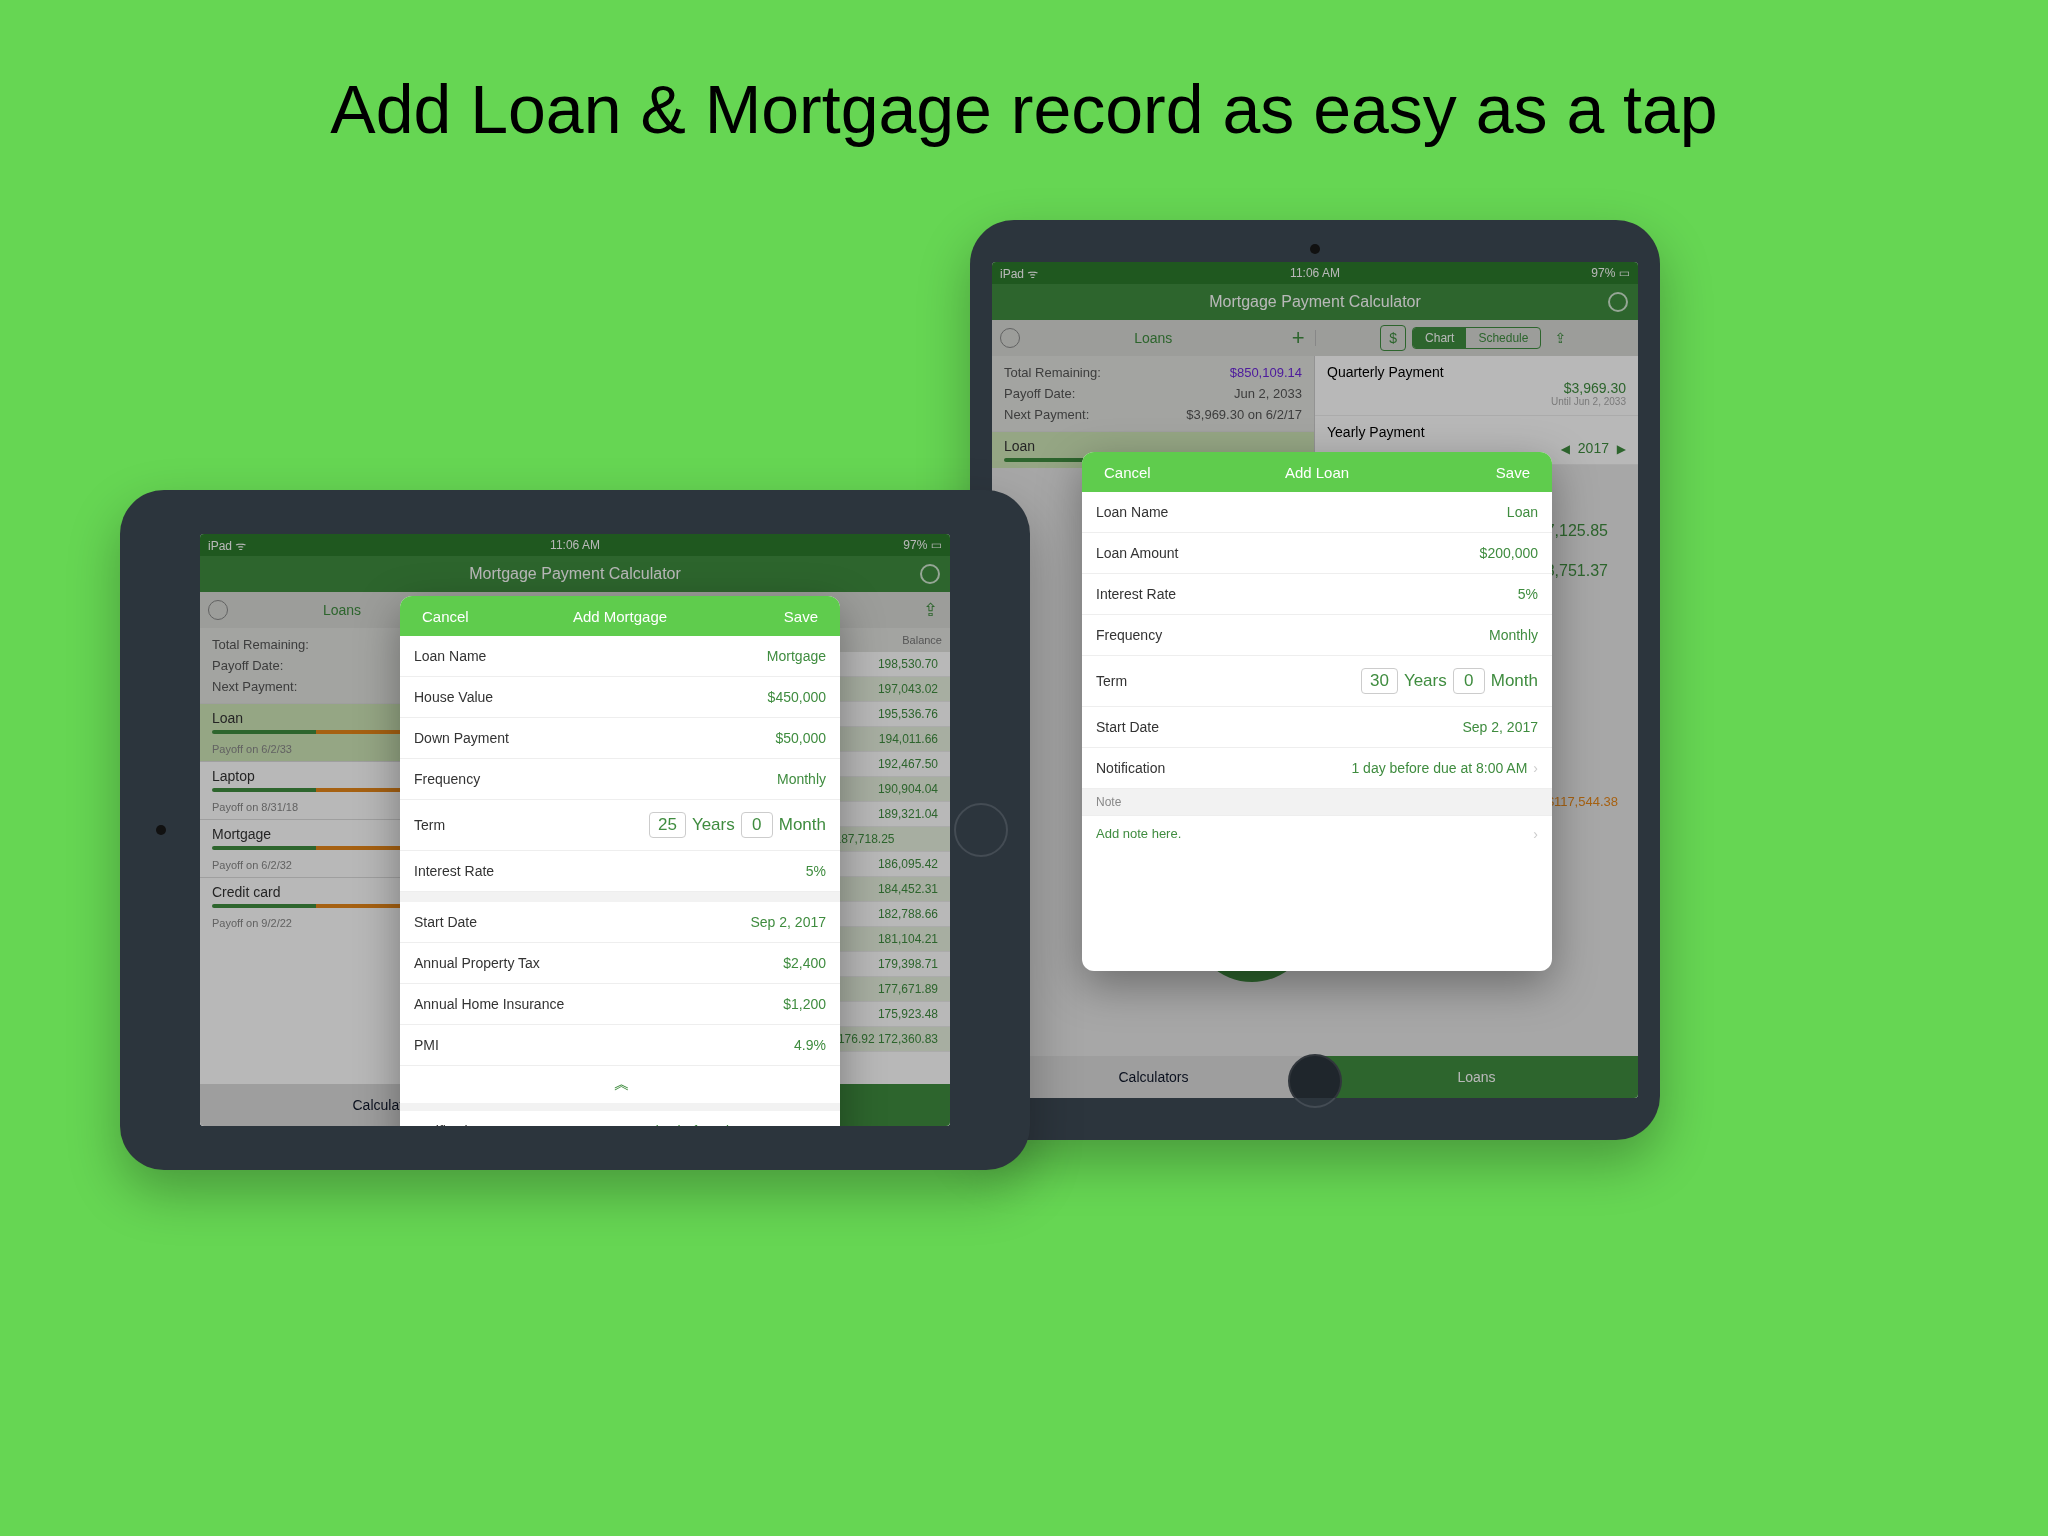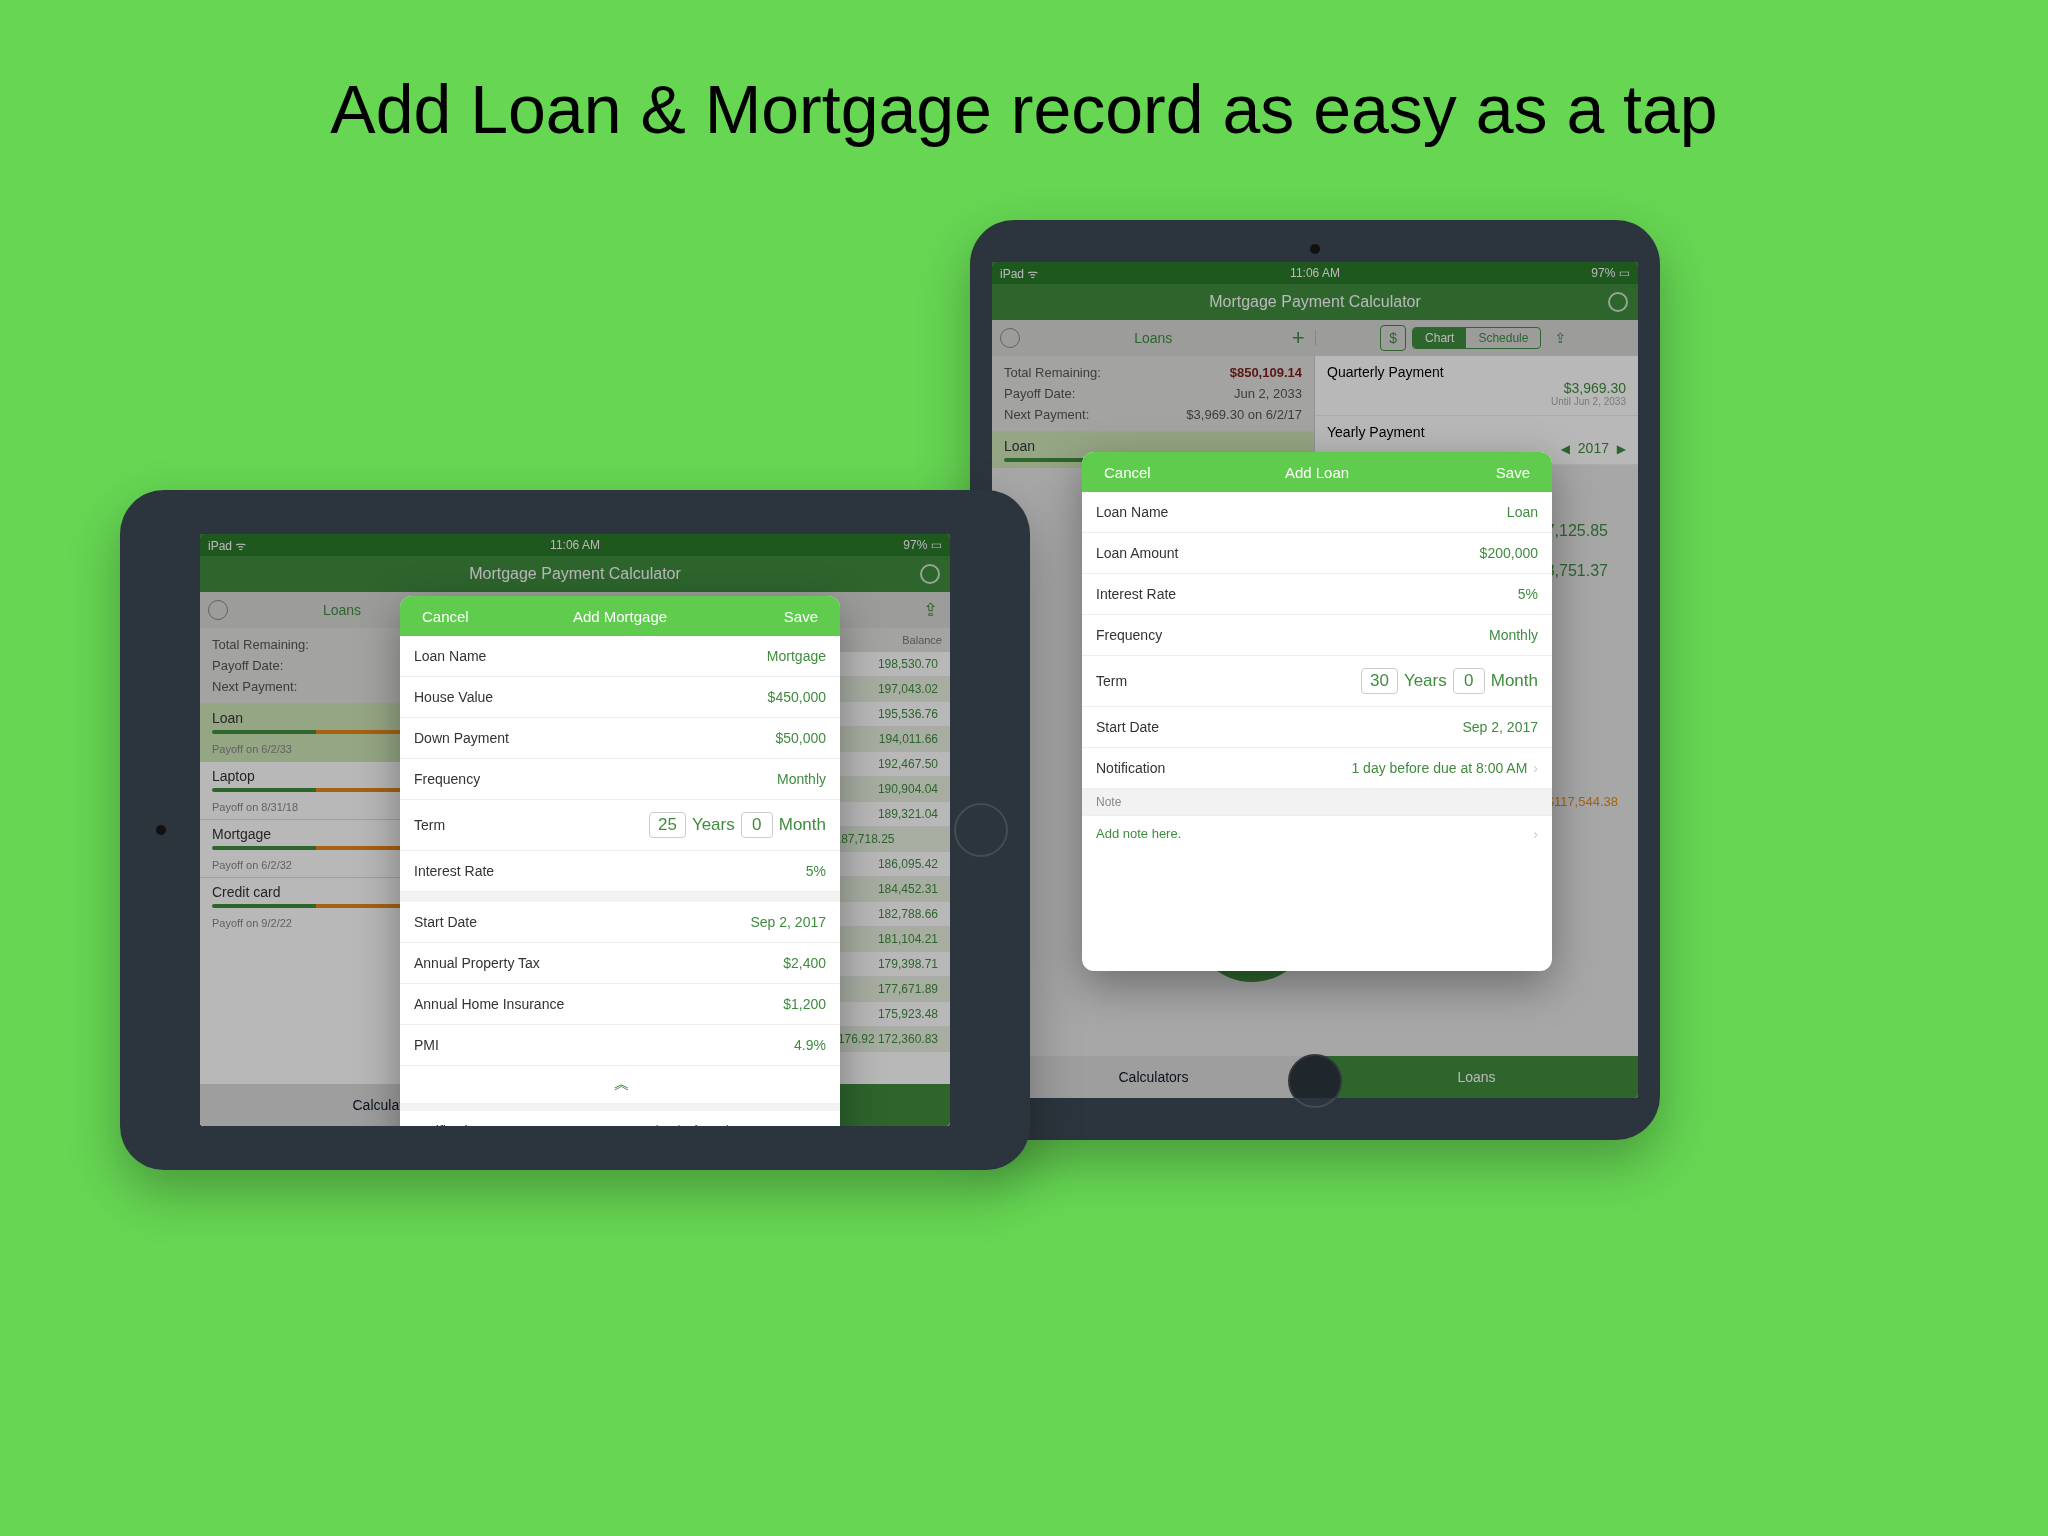--- a/index.html
+++ b/index.html
@@ -26,21 +26,21 @@
 .tool-left { flex: 1; display: flex; align-items: center; justify-content: center; color: #3f8c3f; position: relative; }
 .tool-right { flex: 1; display: flex; align-items: center; justify-content: center; gap: 6px; }
 .seg { display: flex; border: 1px solid #3f8c3f; border-radius: 4px; overflow: hidden; font-size: 12px; }
 .seg span { padding: 3px 12px; color: #3f8c3f; }
 .seg .active { background: #3f8c3f; color: #fff; }
 .iconbox { width: 26px; height: 26px; border: 1px solid #3f8c3f; border-radius: 4px; display: flex; align-items: center; justify-content: center; color: #3f8c3f; font-size: 14px; }
 .plus { position: absolute; right: 10px; color: #3f8c3f; font-size: 22px; font-weight: 300; }
 
 .summary { padding: 6px 12px; font-size: 13px; background: #e2e4e0; }
 .summary .row { display: flex; justify-content: space-between; padding: 3px 0; color: #555; }
-.summary .orange { color: #7f1d1d; font-weight: 700; text-align: right; }
+.summary .orange { color: #6d28d9; font-weight: 400; text-align: right; }
 .loan-item { padding: 6px 12px; background: #fff; border-top: 1px solid #ddd; font-size: 14px; }
 .loan-item .name { color: #333; }
 .loan-item .sub { color: #888; font-size: 11px; margin-top: 9px; }
 .loan-item .bar { height: 4px; background: linear-gradient(to right, #3f8c3f 40%, #e6871a 40%); border-radius: 2px; margin-top: 4px; }
 .loan-item.sel { background: #cfe6b8; }
 
 .pay-row { display: flex; justify-content: space-between; padding: 8px 12px; font-size: 14px; background: #fff; border-bottom: 1px solid #eee; flex-direction: column; }
 .pay-row .val { color: #3f8c3f; text-align: right; }
 .pay-row .val .sub { font-size: 10px; color: #aaa; }
 .pay-row .arrow { color: #3f8c3f; font-size: 12px; }

